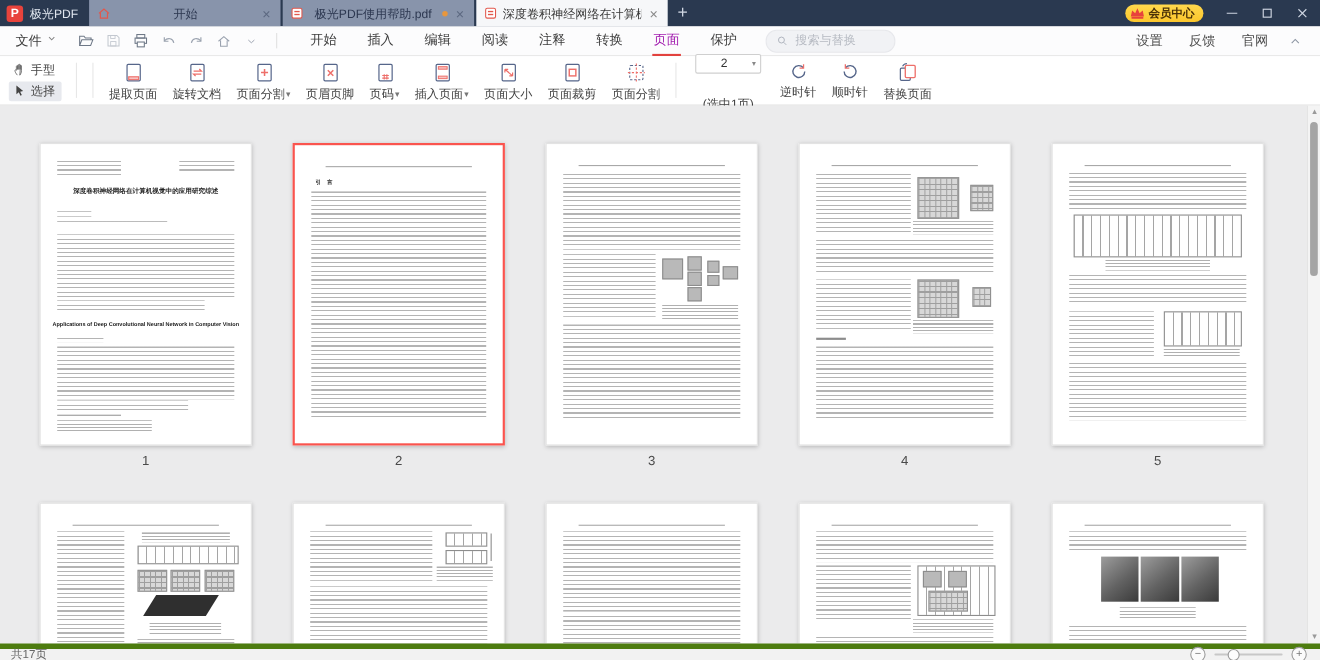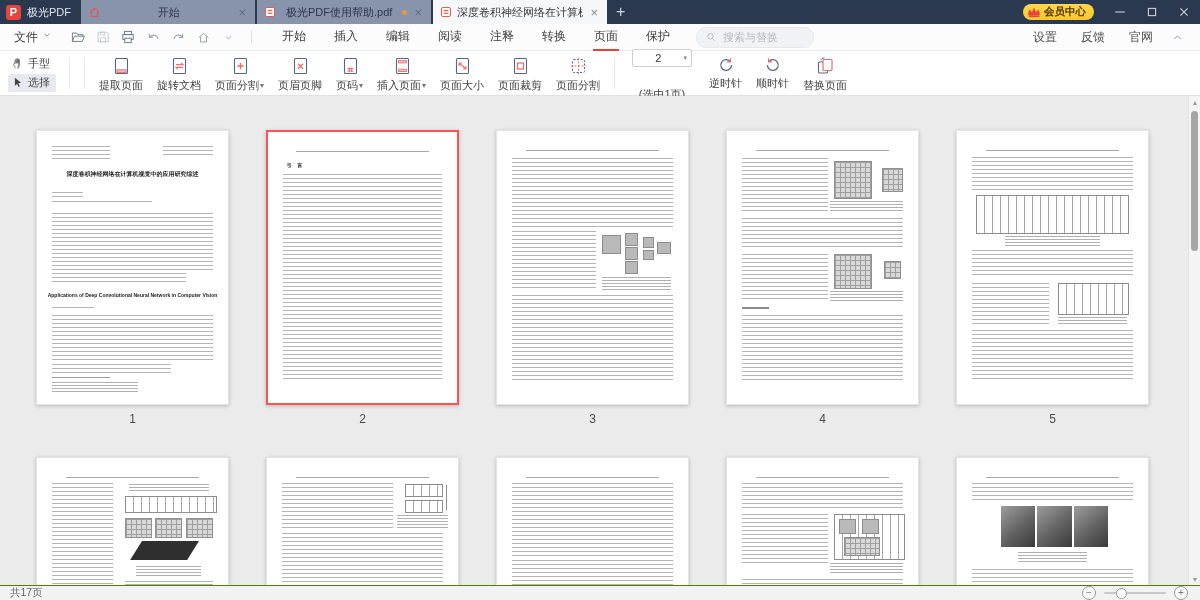--- a/index.html
+++ b/index.html
@@ -32,21 +32,21 @@
   
   .menubar{position:absolute;top:24px;left:0;right:0;height:26px;background:#fcfcfd;
            border-bottom:1px solid #e9e9e9;display:flex;align-items:center;font-size:12px;color:#3c3c3c;}
   .file-menu{display:flex;align-items:flex-start;gap:3px;padding:0 10px 0 14px;}
   .quick{display:flex;align-items:center;gap:7px;padding:0 6px;}
   .qbtn{width:18px;height:18px;display:flex;align-items:center;justify-content:center;}
   .msep{width:1px;height:14px;background:#e2e2e2;margin:0 8px;}
   .nav{display:flex;align-items:center;margin-left:8px;}
   .nav-item{padding:0 13px;height:26px;display:flex;align-items:center;}
   .nav-item span{padding:4px 1px;border-bottom:2px solid transparent;}
-  .nav-item.active span{color:#404040;border-bottom-color:#e2423e;}
+  .nav-item.active span{color:#a21caf;border-bottom-color:#e2423e;}
   .search-pill{display:flex;align-items:center;gap:4px;background:#f1f2f5;border:1px solid #e7e8ec;
                border-radius:10px;height:19px;padding:0 8px;margin-left:12px;}
   .search-pill input{border:none;background:transparent;outline:none;width:80px;font-size:11px;color:#666;}
   .search-pill input::placeholder{color:#b6bac2;}
   .mb-spacer{flex:1;}
   .mright{display:flex;align-items:center;gap:24px;color:#4d4d4d;padding-right:16px;}
   .mright .chev{margin-left:-6px;}
 
   
   .toolbar{position:absolute;top:51px;left:0;right:0;height:44px;background:#fff;
@@ -93,21 +93,21 @@
         background-image:repeating-linear-gradient(90deg,transparent 0,transparent 7px,#a5a5a5 7px,#a5a5a5 8px);}
   .photo{position:absolute;background:linear-gradient(140deg,#9d9d9d 0%,#626262 55%,#3a3a3a 100%);}
   .dark3d{position:absolute;background:#2f2f2f;transform:skewX(-32deg);}
 
   
   .vscroll{position:absolute;top:96px;right:0;width:12px;bottom:15px;background:#f4f4f4;border-left:1px solid #e3e3e3;box-sizing:border-box;}
   .varrow{position:absolute;left:0;width:12px;height:12px;display:flex;align-items:center;justify-content:center;color:#9a9a9a;font-size:7px;}
   .vthumb{position:absolute;left:2px;width:7px;top:15px;height:140px;background:#a5a5a5;border-radius:4px;}
 
   
-  .statusbar{position:absolute;left:0;right:0;bottom:0;height:15px;background:#f2f2f2;border-top:1px solid #4d7c0f;
+  .statusbar{position:absolute;left:0;right:0;bottom:0;height:15px;background:#f2f2f2;border-top:5px solid #4d7c0f;
              display:flex;align-items:center;font-size:10.5px;color:#666;box-sizing:border-box;}
   .statusbar .left{padding-left:10px;}
   .sb-spacer{flex:1;}
   .zoomctl{display:flex;align-items:center;gap:8px;padding-right:12px;}
   .zbtn{width:12px;height:12px;border:1px solid #9a9a9a;border-radius:50%;color:#777;
         display:flex;align-items:center;justify-content:center;font-size:10px;line-height:1;background:#fbfbfb;}
   .ztrack{position:relative;width:62px;height:2px;background:#c8c8c8;border-radius:1px;}
   .zhandle{position:absolute;top:-4px;left:12px;width:9px;height:9px;border-radius:50%;background:#fdfdfd;border:1px solid #999;}
 </style>
 </head>

